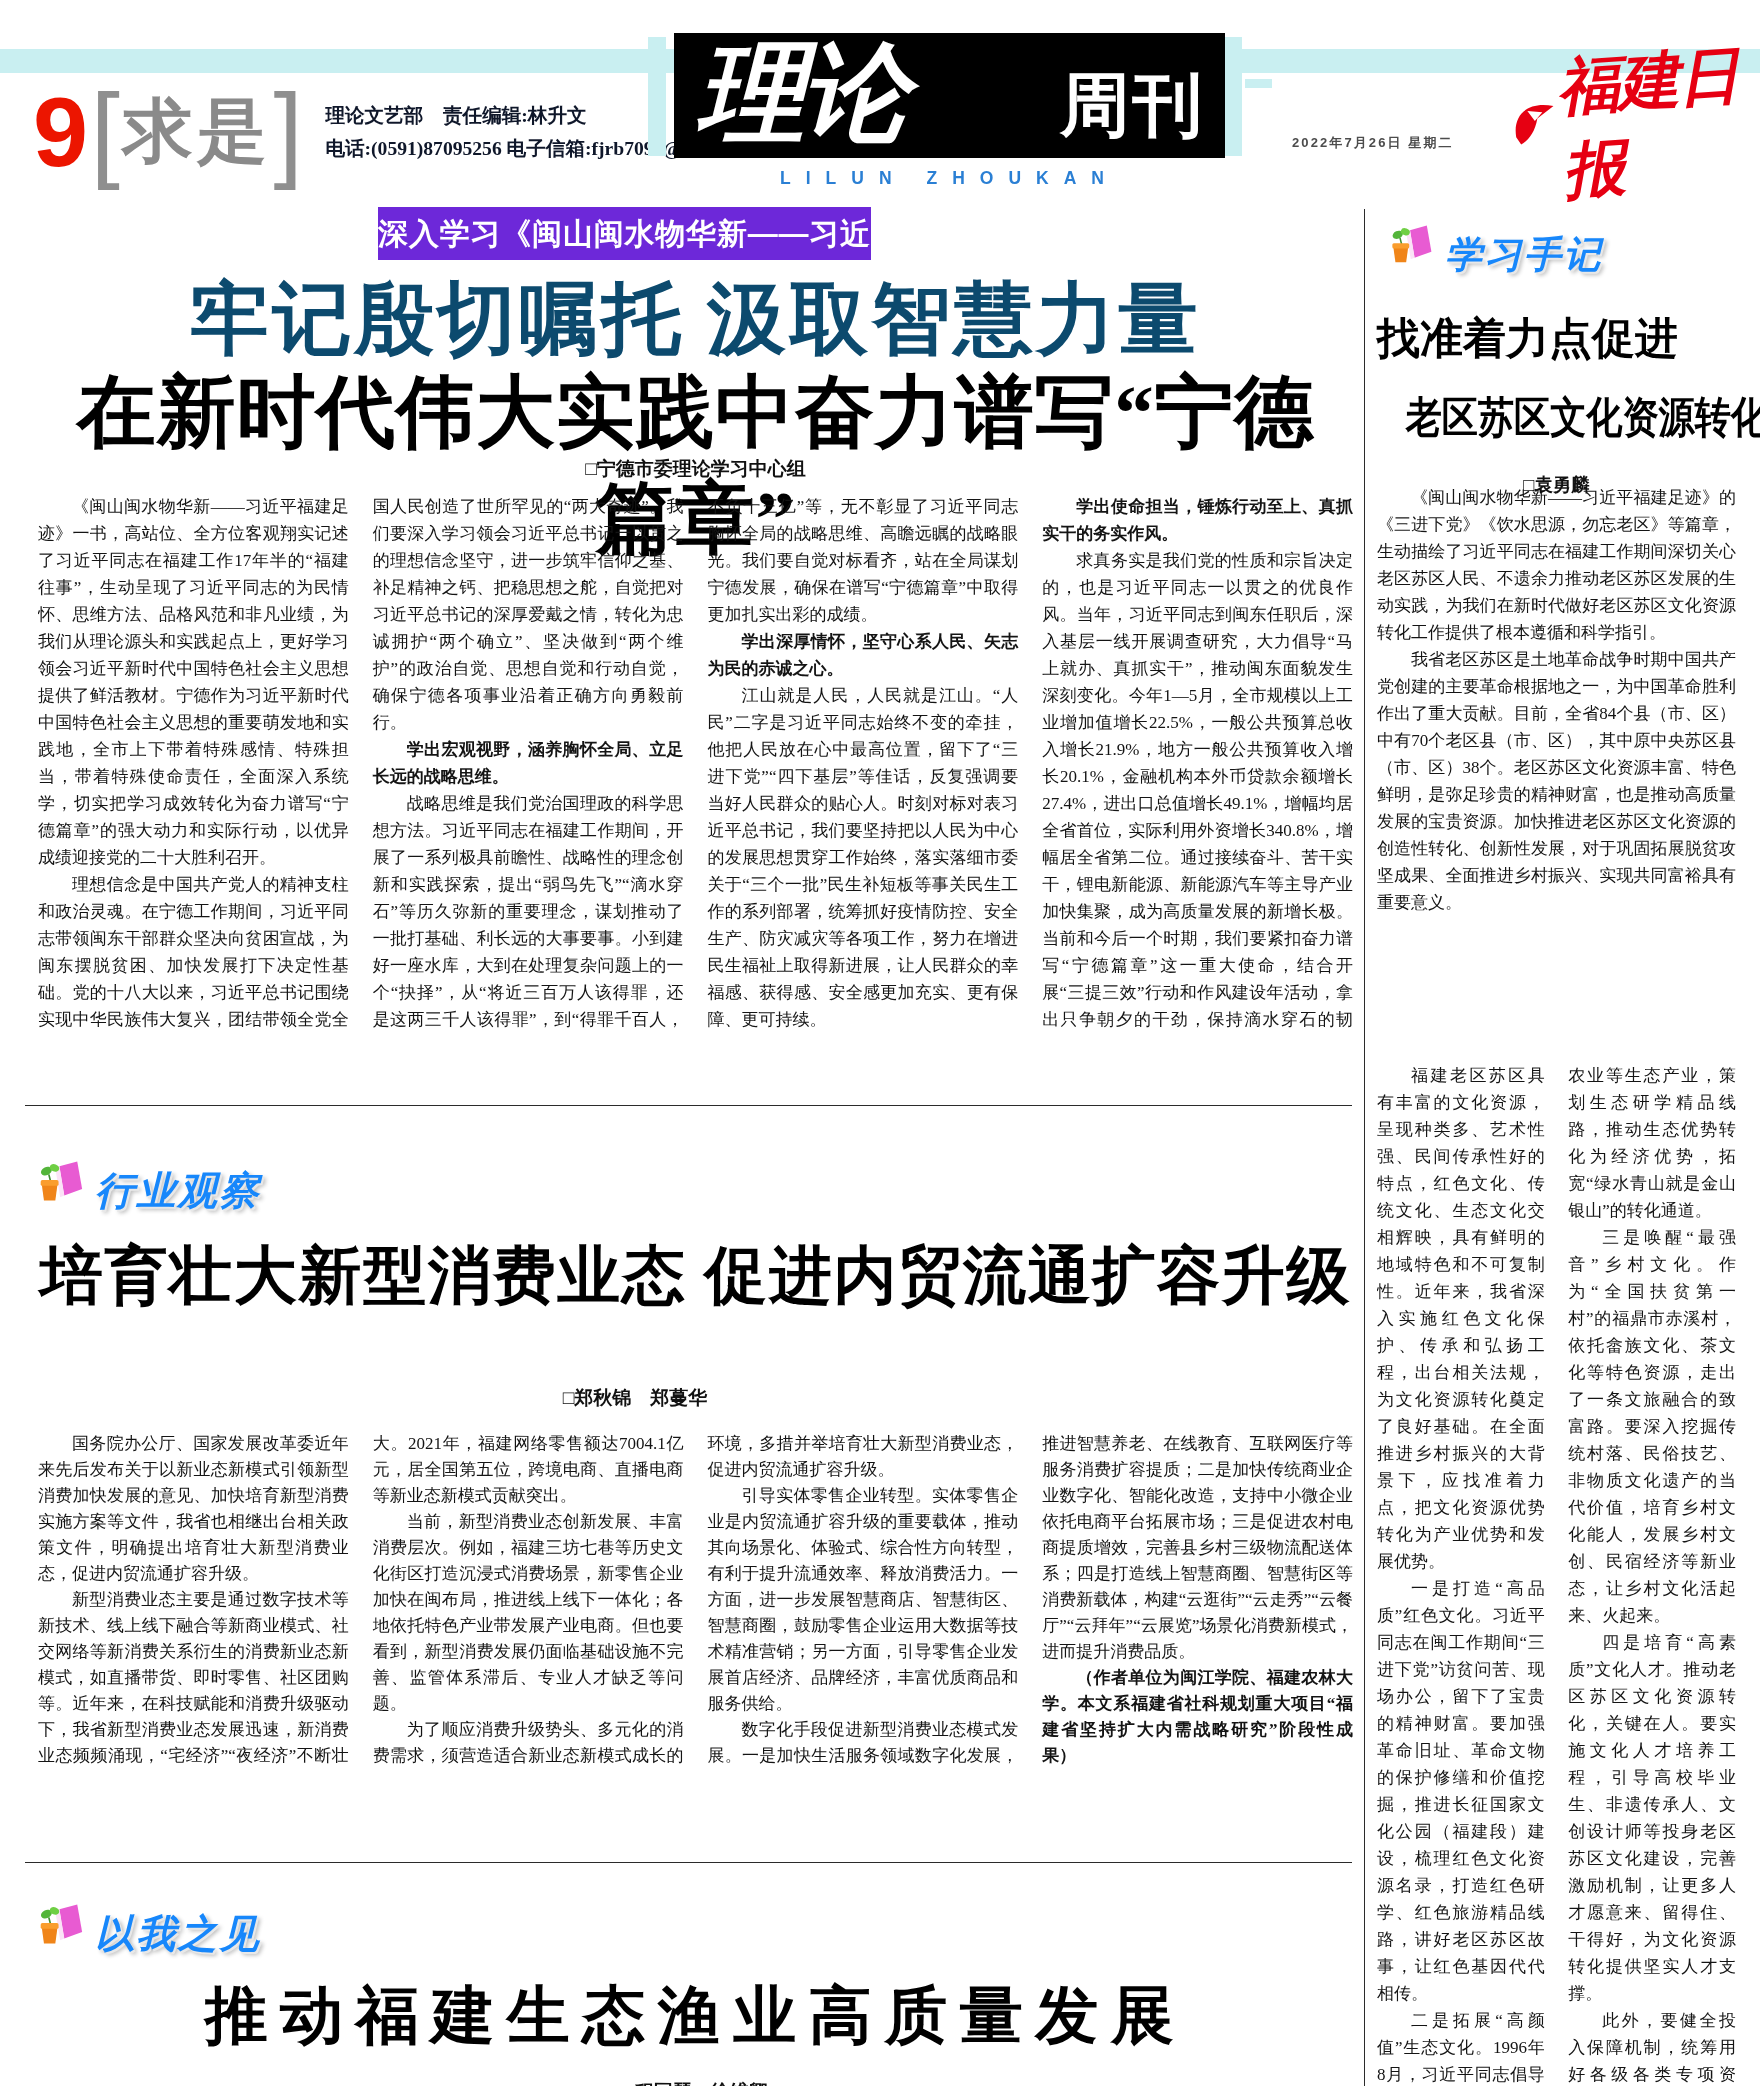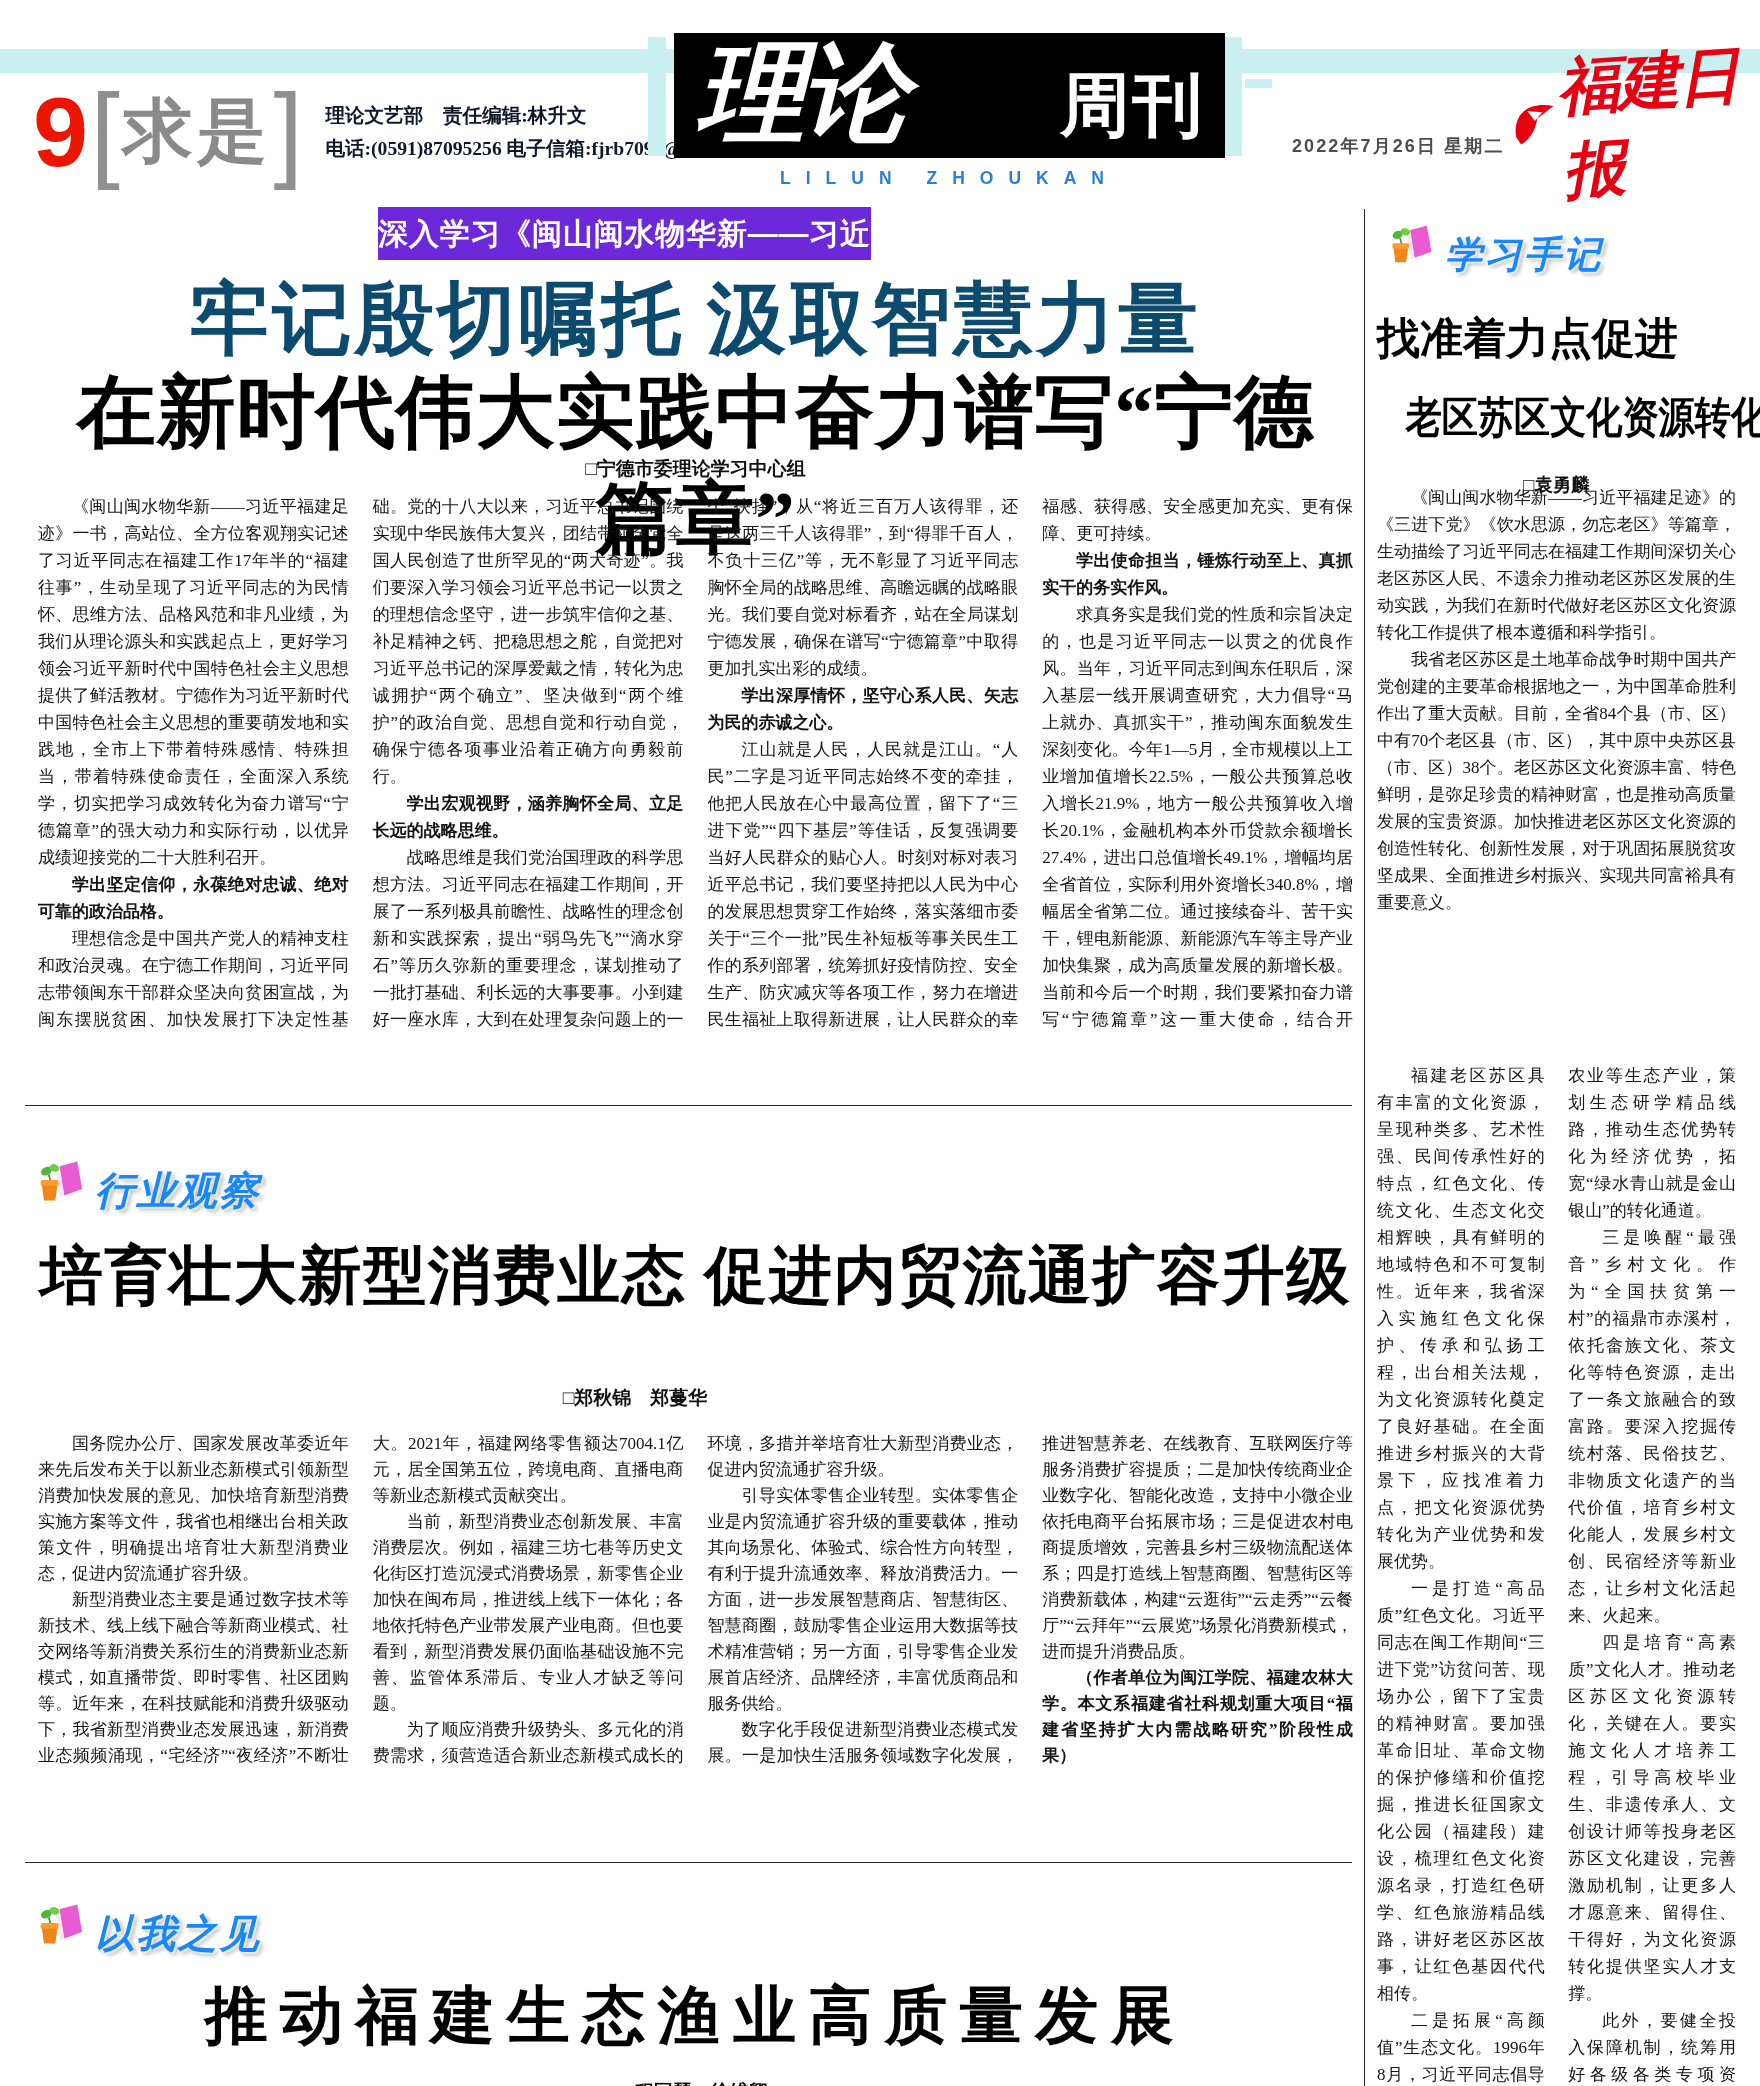--- a/index.html
+++ b/index.html
@@ -17,21 +17,21 @@
 
   .masthead { left:648px; top:30px; width:616px; height:171px; }
   .mh-bar { position:absolute; width:17.5px; height:119px; background:#c9eff1; top:6.7px; }
   .mh-bar.l { left:0; } .mh-bar.r { right:22px; }
   .mh-tick { position:absolute; right:-7.5px; top:49px; width:27px; height:9.2px; background:#c9eff1; }
   .mh-box { position:absolute; left:26px; top:3.3px; width:551px; height:125px; background:#000000; overflow:hidden; }
   .mh-main { position:absolute; left:23px; top:-12.5px; font-size:108px; color:#ffffff; font-style:italic; font-weight:900; letter-spacing:-4.2px; text-shadow:2.5px 3.3px 3.3px rgba(0,0,0,.35); }
   .mh-sub { position:absolute; right:20px; top:26px; font-size:70px; color:#ffffff; font-weight:900; font-family:"Liberation Sans","DejaVu Sans",sans-serif; letter-spacing:2.5px; }
   .mh-pinyin { position:absolute; left:26px; top:138px; width:551px; text-align:center; color:#2a7fd4; font-size:17.5px; font-weight:700; letter-spacing:15px; font-family:"Liberation Sans","DejaVu Sans",sans-serif; }
 
-  .dateline { left:1292px; top:134px; font-size:18px; font-weight:700; color:#4c4c4c; letter-spacing:2.1px; font-family:"Liberation Sans","DejaVu Sans",sans-serif; }
+  .dateline { left:1292px; top:134px; font-size:13px; font-weight:700; color:#4c4c4c; letter-spacing:2.1px; font-family:"Liberation Sans","DejaVu Sans",sans-serif; }
   .paperlogo { left:1510px; top:78px; width:240px; height:90px; display:flex; align-items:center; }
   .logo-mark { width:63px; height:71px; }
   .logo-text { font-size:62px; color:#e60012; font-weight:900; font-style:italic; letter-spacing:-1.7px; transform:rotate(-4deg); }
 
   
   .kicker { left:378px; top:207px; width:493px; height:53px; background:#6d28d9; color:#ffffff; font-size:30px; font-weight:700; text-align:center; line-height:53px; font-family:"Liberation Sans","DejaVu Sans",sans-serif; letter-spacing:0.8px; }
   .lead-h1 { left:38px; top:267px; width:1315px; text-align:center; font-size:79px; font-weight:900; letter-spacing:3.3px; color:#0c4a6e; }
   .lead-h2 { left:38px; top:360px; width:1315px; text-align:center; font-size:79px; font-weight:900; letter-spacing:0.8px; color:#000; }
   .byline { text-align:center; font-size:19px; font-weight:700; color:#111; }
   .lead-by { left:38px; top:456px; width:1315px; }
@@ -101,21 +101,20 @@
     </svg>
     <span class="logo-text">福建日报</span>
   </div>
 
   <div class="abs kicker">深入学习《闽山闽水物华新——习近平福建足迹》</div>
   <div class="abs lead-h1">牢记殷切嘱托 汲取智慧力量</div>
   <div class="abs lead-h2">在新时代伟大实践中奋力谱写“宁德篇章”</div>
   <div class="abs byline lead-by">□宁德市委理论学习中心组</div>
   <div class="abs flow lead-body">
       <p class="para">《闽山闽水物华新——习近平福建足迹》一书，高站位、全方位客观翔实记述了习近平同志在福建工作17年半的“福建往事”，生动呈现了习近平同志的为民情怀、思维方法、品格风范和非凡业绩，为我们从理论源头和实践起点上，更好学习领会习近平新时代中国特色社会主义思想提供了鲜活教材。宁德作为习近平新时代中国特色社会主义思想的重要萌发地和实践地，全市上下带着特殊感情、特殊担当，带着特殊使命责任，全面深入系统学，切实把学习成效转化为奋力谱写“宁德篇章”的强大动力和实际行动，以优异成绩迎接党的二十大胜利召开。</p>
-      <p class="para bold">学出坚定信仰，永葆绝对忠诚、绝对可靠的政治品格。</p>
       <p class="para">理想信念是中国共产党人的精神支柱和政治灵魂。在宁德工作期间，习近平同志带领闽东干部群众坚决向贫困宣战，为闽东摆脱贫困、加快发展打下决定性基础。党的十八大以来，习近平总书记围绕实现中华民族伟大复兴，团结带领全党全国人民创造了世所罕见的“两大奇迹”。我们要深入学习领会习近平总书记一以贯之的理想信念坚守，进一步筑牢信仰之基、补足精神之钙、把稳思想之舵，自觉把对习近平总书记的深厚爱戴之情，转化为忠诚拥护“两个确立”、坚决做到“两个维护”的政治自觉、思想自觉和行动自觉，确保宁德各项事业沿着正确方向勇毅前行。</p>
       <p class="para bold">学出宏观视野，涵养胸怀全局、立足长远的战略思维。</p>
       <p class="para">战略思维是我们党治国理政的科学思想方法。习近平同志在福建工作期间，开展了一系列极具前瞻性、战略性的理念创新和实践探索，提出“弱鸟先飞”“滴水穿石”等历久弥新的重要理念，谋划推动了一批打基础、利长远的大事要事。小到建好一座水库，大到在处理复杂问题上的一个“抉择”，从“将近三百万人该得罪，还是这两三千人该得罪”，到“得罪千百人，不负十三亿”等，无不彰显了习近平同志胸怀全局的战略思维、高瞻远瞩的战略眼光。我们要自觉对标看齐，站在全局谋划宁德发展，确保在谱写“宁德篇章”中取得更加扎实出彩的成绩。</p>
       <p class="para bold">学出深厚情怀，坚守心系人民、矢志为民的赤诚之心。</p>
       <p class="para">江山就是人民，人民就是江山。“人民”二字是习近平同志始终不变的牵挂，他把人民放在心中最高位置，留下了“三进下党”“四下基层”等佳话，反复强调要当好人民群众的贴心人。时刻对标对表习近平总书记，我们要坚持把以人民为中心的发展思想贯穿工作始终，落实落细市委关于“三个一批”民生补短板等事关民生工作的系列部署，统筹抓好疫情防控、安全生产、防灾减灾等各项工作，努力在增进民生福祉上取得新进展，让人民群众的幸福感、获得感、安全感更加充实、更有保障、更可持续。</p>
       <p class="para bold">学出使命担当，锤炼行动至上、真抓实干的务实作风。</p>
       <p class="para">求真务实是我们党的性质和宗旨决定的，也是习近平同志一以贯之的优良作风。当年，习近平同志到闽东任职后，深入基层一线开展调查研究，大力倡导“马上就办、真抓实干”，推动闽东面貌发生深刻变化。今年1—5月，全市规模以上工业增加值增长22.5%，一般公共预算总收入增长21.9%，地方一般公共预算收入增长20.1%，金融机构本外币贷款余额增长27.4%，进出口总值增长49.1%，增幅均居全省首位，实际利用外资增长340.8%，增幅居全省第二位。通过接续奋斗、苦干实干，锂电新能源、新能源汽车等主导产业加快集聚，成为高质量发展的新增长极。当前和今后一个时期，我们要紧扣奋力谱写“宁德篇章”这一重大使命，结合开展“三提三效”行动和作风建设年活动，拿出只争朝夕的干劲，保持滴水穿石的韧劲，弘扬苦干实干的作风，一锤接着一锤敲，一环扣着一环抓，一件一件抓落实，真正把规划图变成实景图，努力以干在实处、走在前列的实际成效，奋力谱写全面建设社会主义现代化国家的“宁德篇章”，以实际行动迎接党的二十大胜利召开。</p>
     </div>
 
   <div class="abs hrule" style="top:1105px;"></div>

